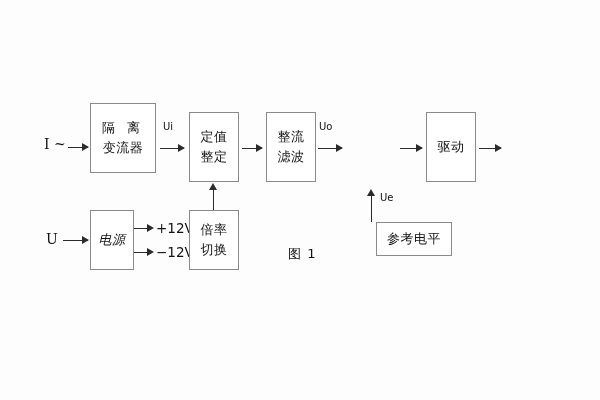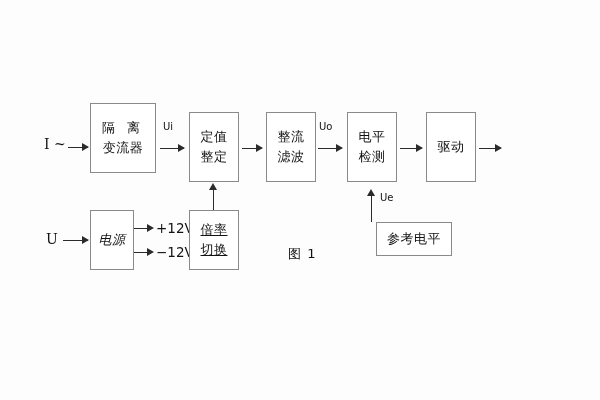--- a/index.html
+++ b/index.html
@@ -112,24 +112,20 @@
 
   <div class="block" style="left:266px; top:112px; width:50px; height:70px;">
     <span class="ln">整流</span>
     <span class="ln">滤波</span>
   </div>
 
   <span class="label sig" style="left:319px; top:121px;">Uo</span>
   <div class="hline" style="left:318px; top:148px; width:24px;"></div>
   <div class="arw-r" style="left:336px; top:144px;"></div>
 
-  <div class="block" style="left:347px; top:112px; width:50px; height:70px;">
-    <span class="ln">电平</span>
-    <span class="ln">检测</span>
-  </div>
 
   <div class="hline" style="left:400px; top:148px; width:22px;"></div>
   <div class="arw-r" style="left:416px; top:144px;"></div>
 
   <div class="block" style="left:426px; top:112px; width:50px; height:70px;">
     <span class="ln">驱动</span>
   </div>
 
   <div class="hline" style="left:479px; top:148px; width:22px;"></div>
   <div class="arw-r" style="left:495px; top:144px;"></div>
@@ -144,21 +140,21 @@
   </div>
 
   <div class="hline" style="left:134px; top:228px; width:18px;"></div>
   <div class="arw-r" style="left:147px; top:224px;"></div>
   <span class="label rail" style="left:156px; top:220px;">+12V</span>
 
   <div class="hline" style="left:134px; top:252px; width:18px;"></div>
   <div class="arw-r" style="left:147px; top:248px;"></div>
   <span class="label rail" style="left:156px; top:244px;">−12V</span>
 
-  <div class="block" style="left:189px; top:210px; width:50px; height:60px;text-decoration:underline;">
+  <div class="block" style="left:189px; top:210px; width:50px; height:60px;">
     <span class="ln">倍率</span>
     <span class="ln">切换</span>
   </div>
 
   <div class="vline" style="left:213px; top:189px; height:21px;"></div>
   <div class="arw-u" style="left:209px; top:183px;"></div>
 
   <div class="block" style="left:336px; top:222px; width:76px; height:34px;margin-left:40px;">
     <span class="ln">参考电平</span>
   </div>

